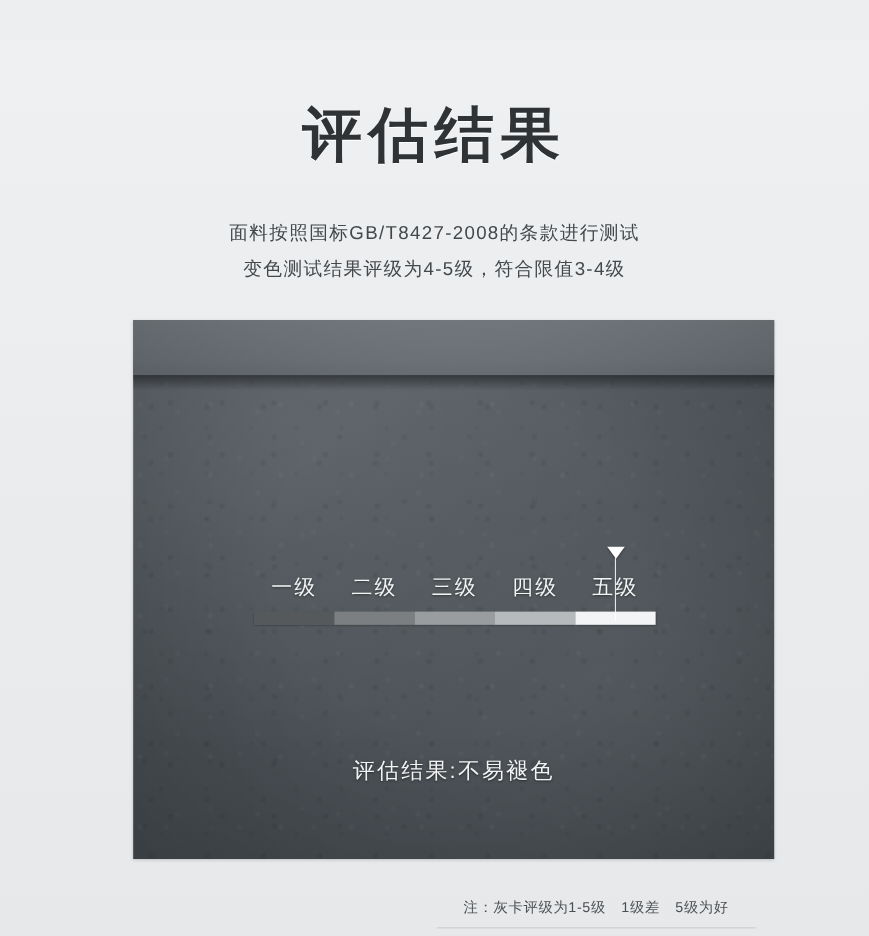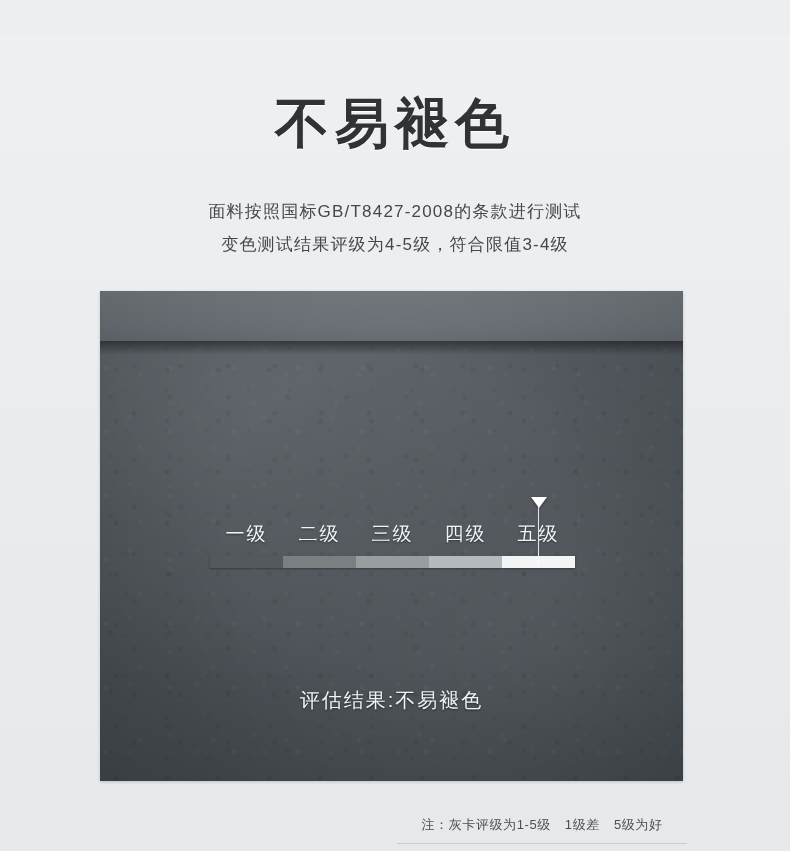--- a/index.html
+++ b/index.html
@@ -42,21 +42,21 @@
     line-height: 1.9;
   }
   .subtitle-line {
     display: block;
     text-align: center;
   }
 
   
   .photo {
     position: absolute;
-    left: 100px;
+    left: 121px;
     top: 255px;
     width: 583px;
     height: 490px;
     overflow: hidden;
     box-shadow: 0 1px 3px rgba(0,0,0,0.18);
   }
   .photo-bg {
     position: absolute;
     inset: 0;
     background:
@@ -178,21 +178,21 @@
   .footnote .gap {
     display: inline-block;
     width: 14px;
   }
 </style>
 </head>
 <body>
 
 <div class="page">
 
-  <h1 class="title">不易褪色</h1>
+  <h1 class="title">评估结果</h1>
 
   <div class="subtitle-block">
     <span class="subtitle-line">面料按照国标GB/T8427-2008的条款进行测试</span>
     <span class="subtitle-line">变色测试结果评级为4-5级，符合限值3-4级</span>
   </div>
 
   <div class="photo">
     <div class="photo-bg"></div>
     <div class="photo-texture"></div>
     <div class="photo-topband"></div>

